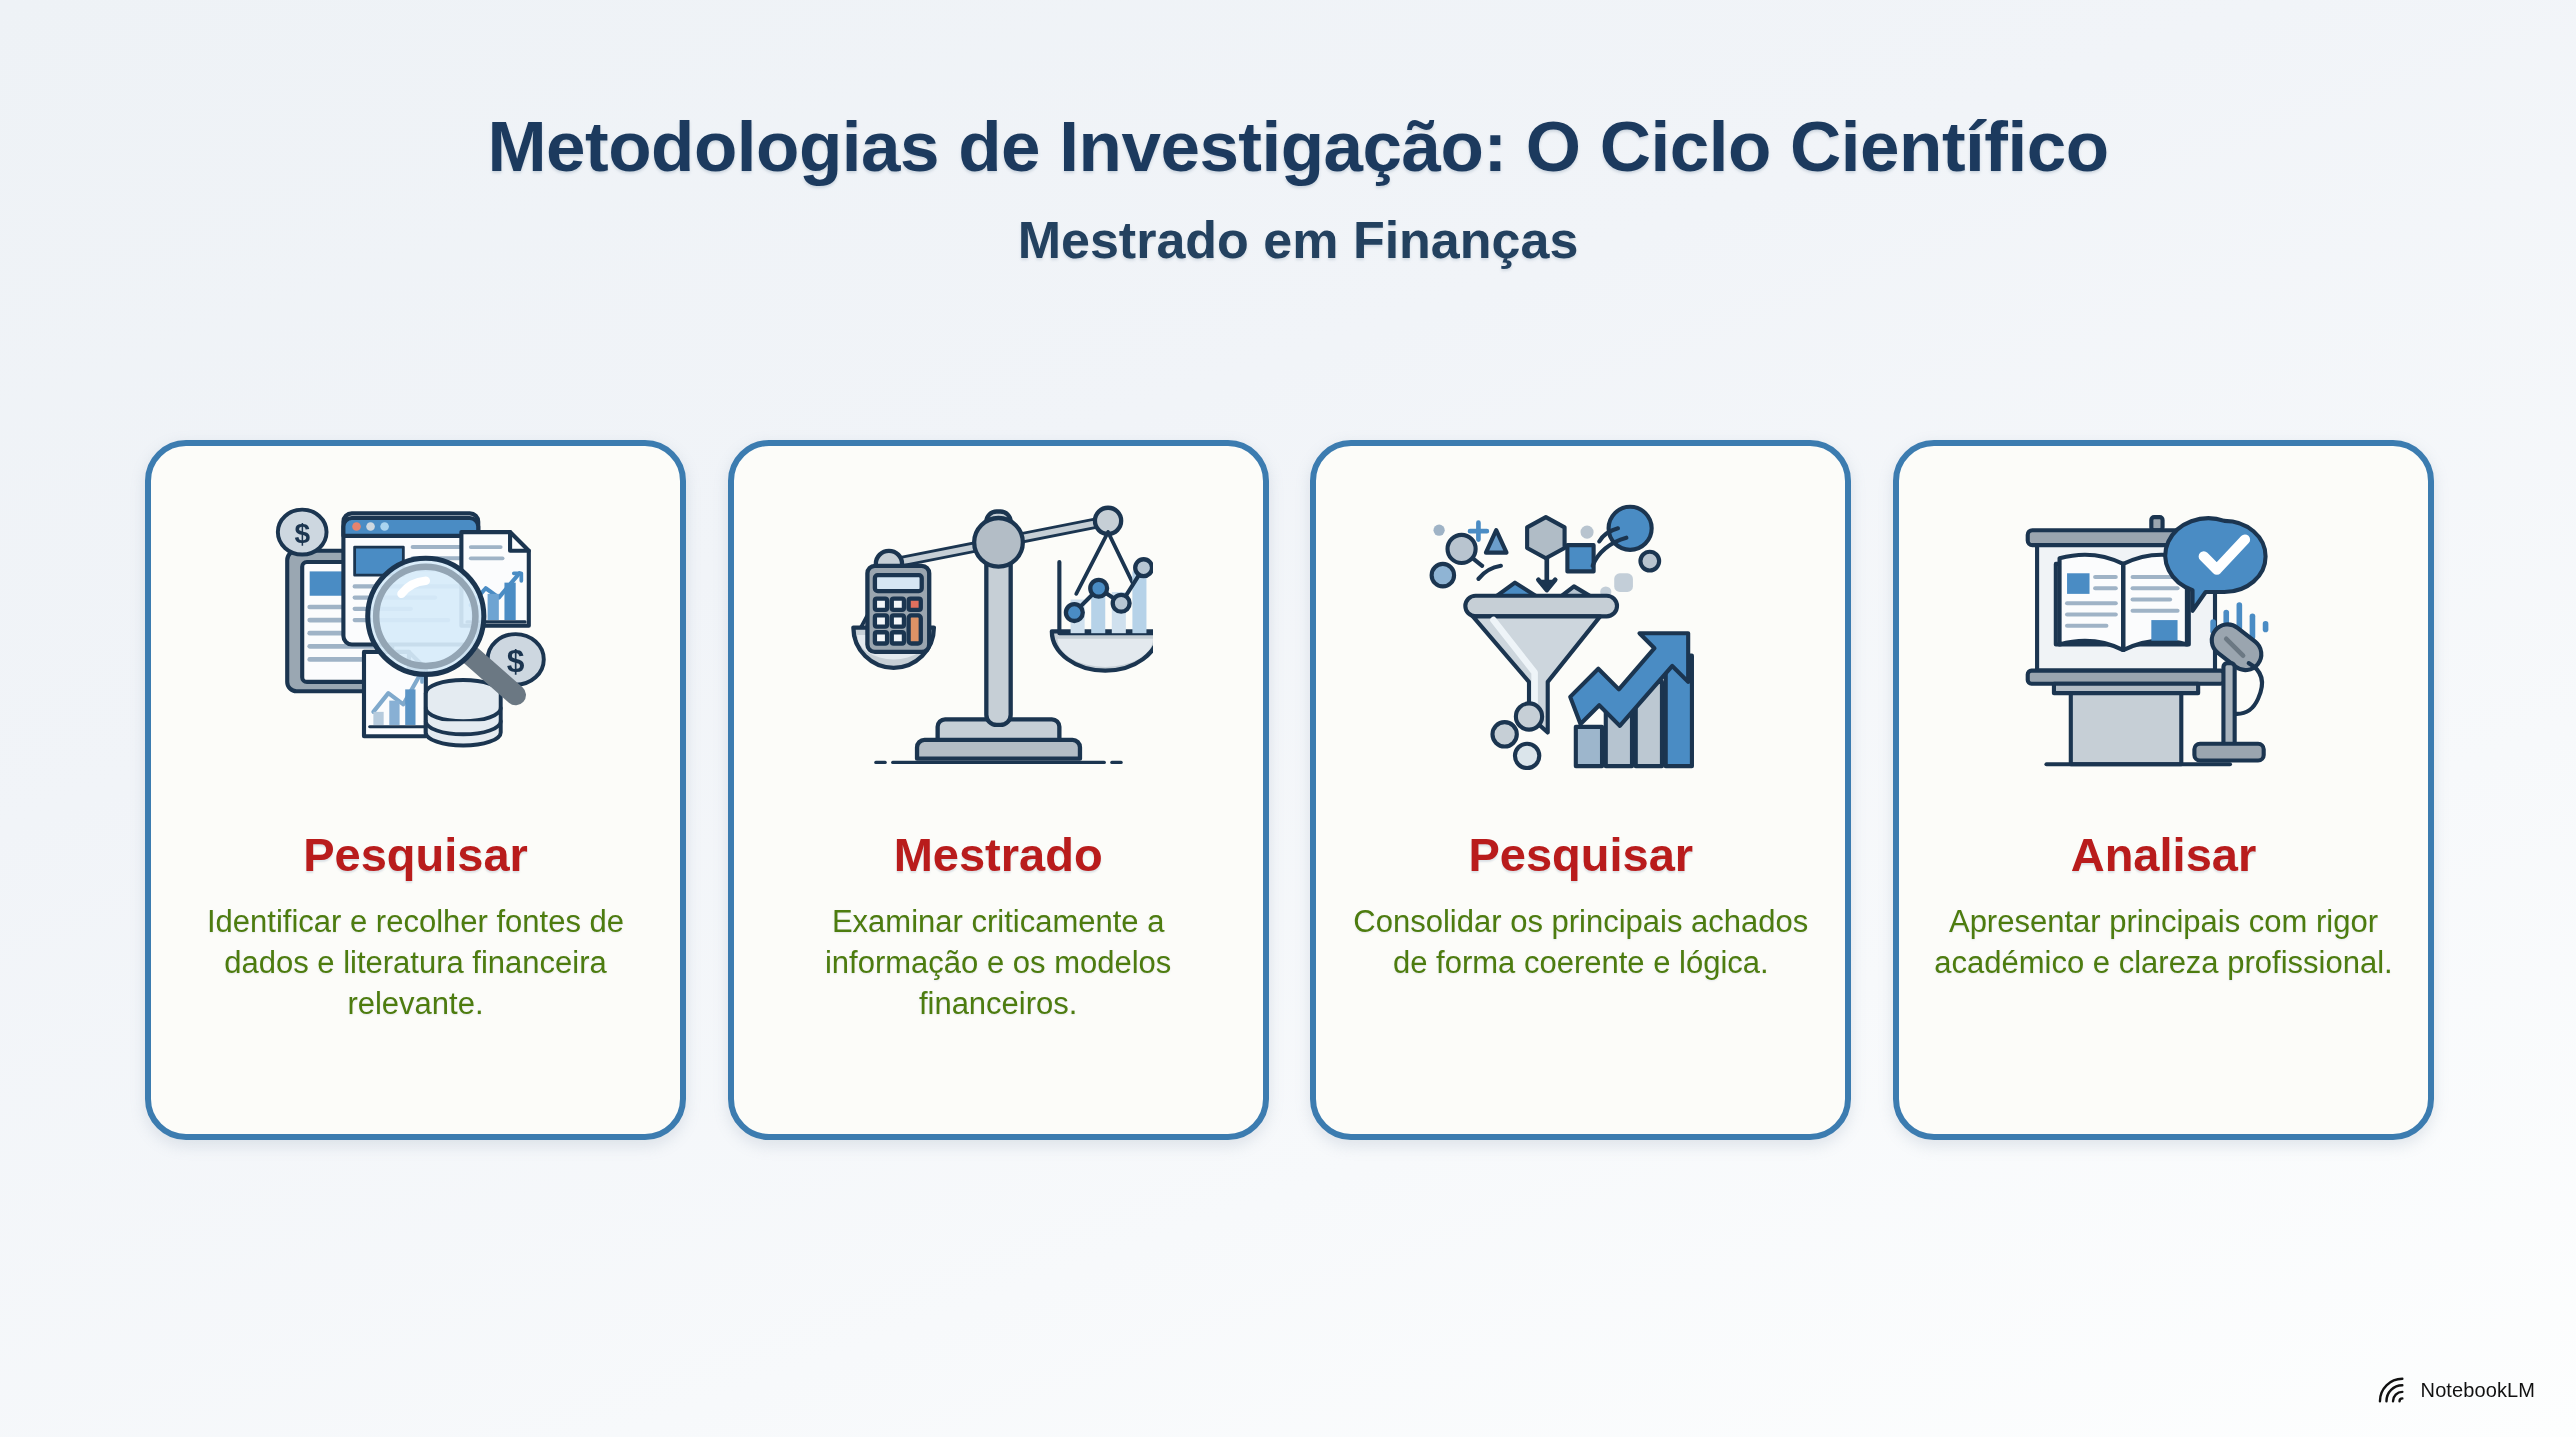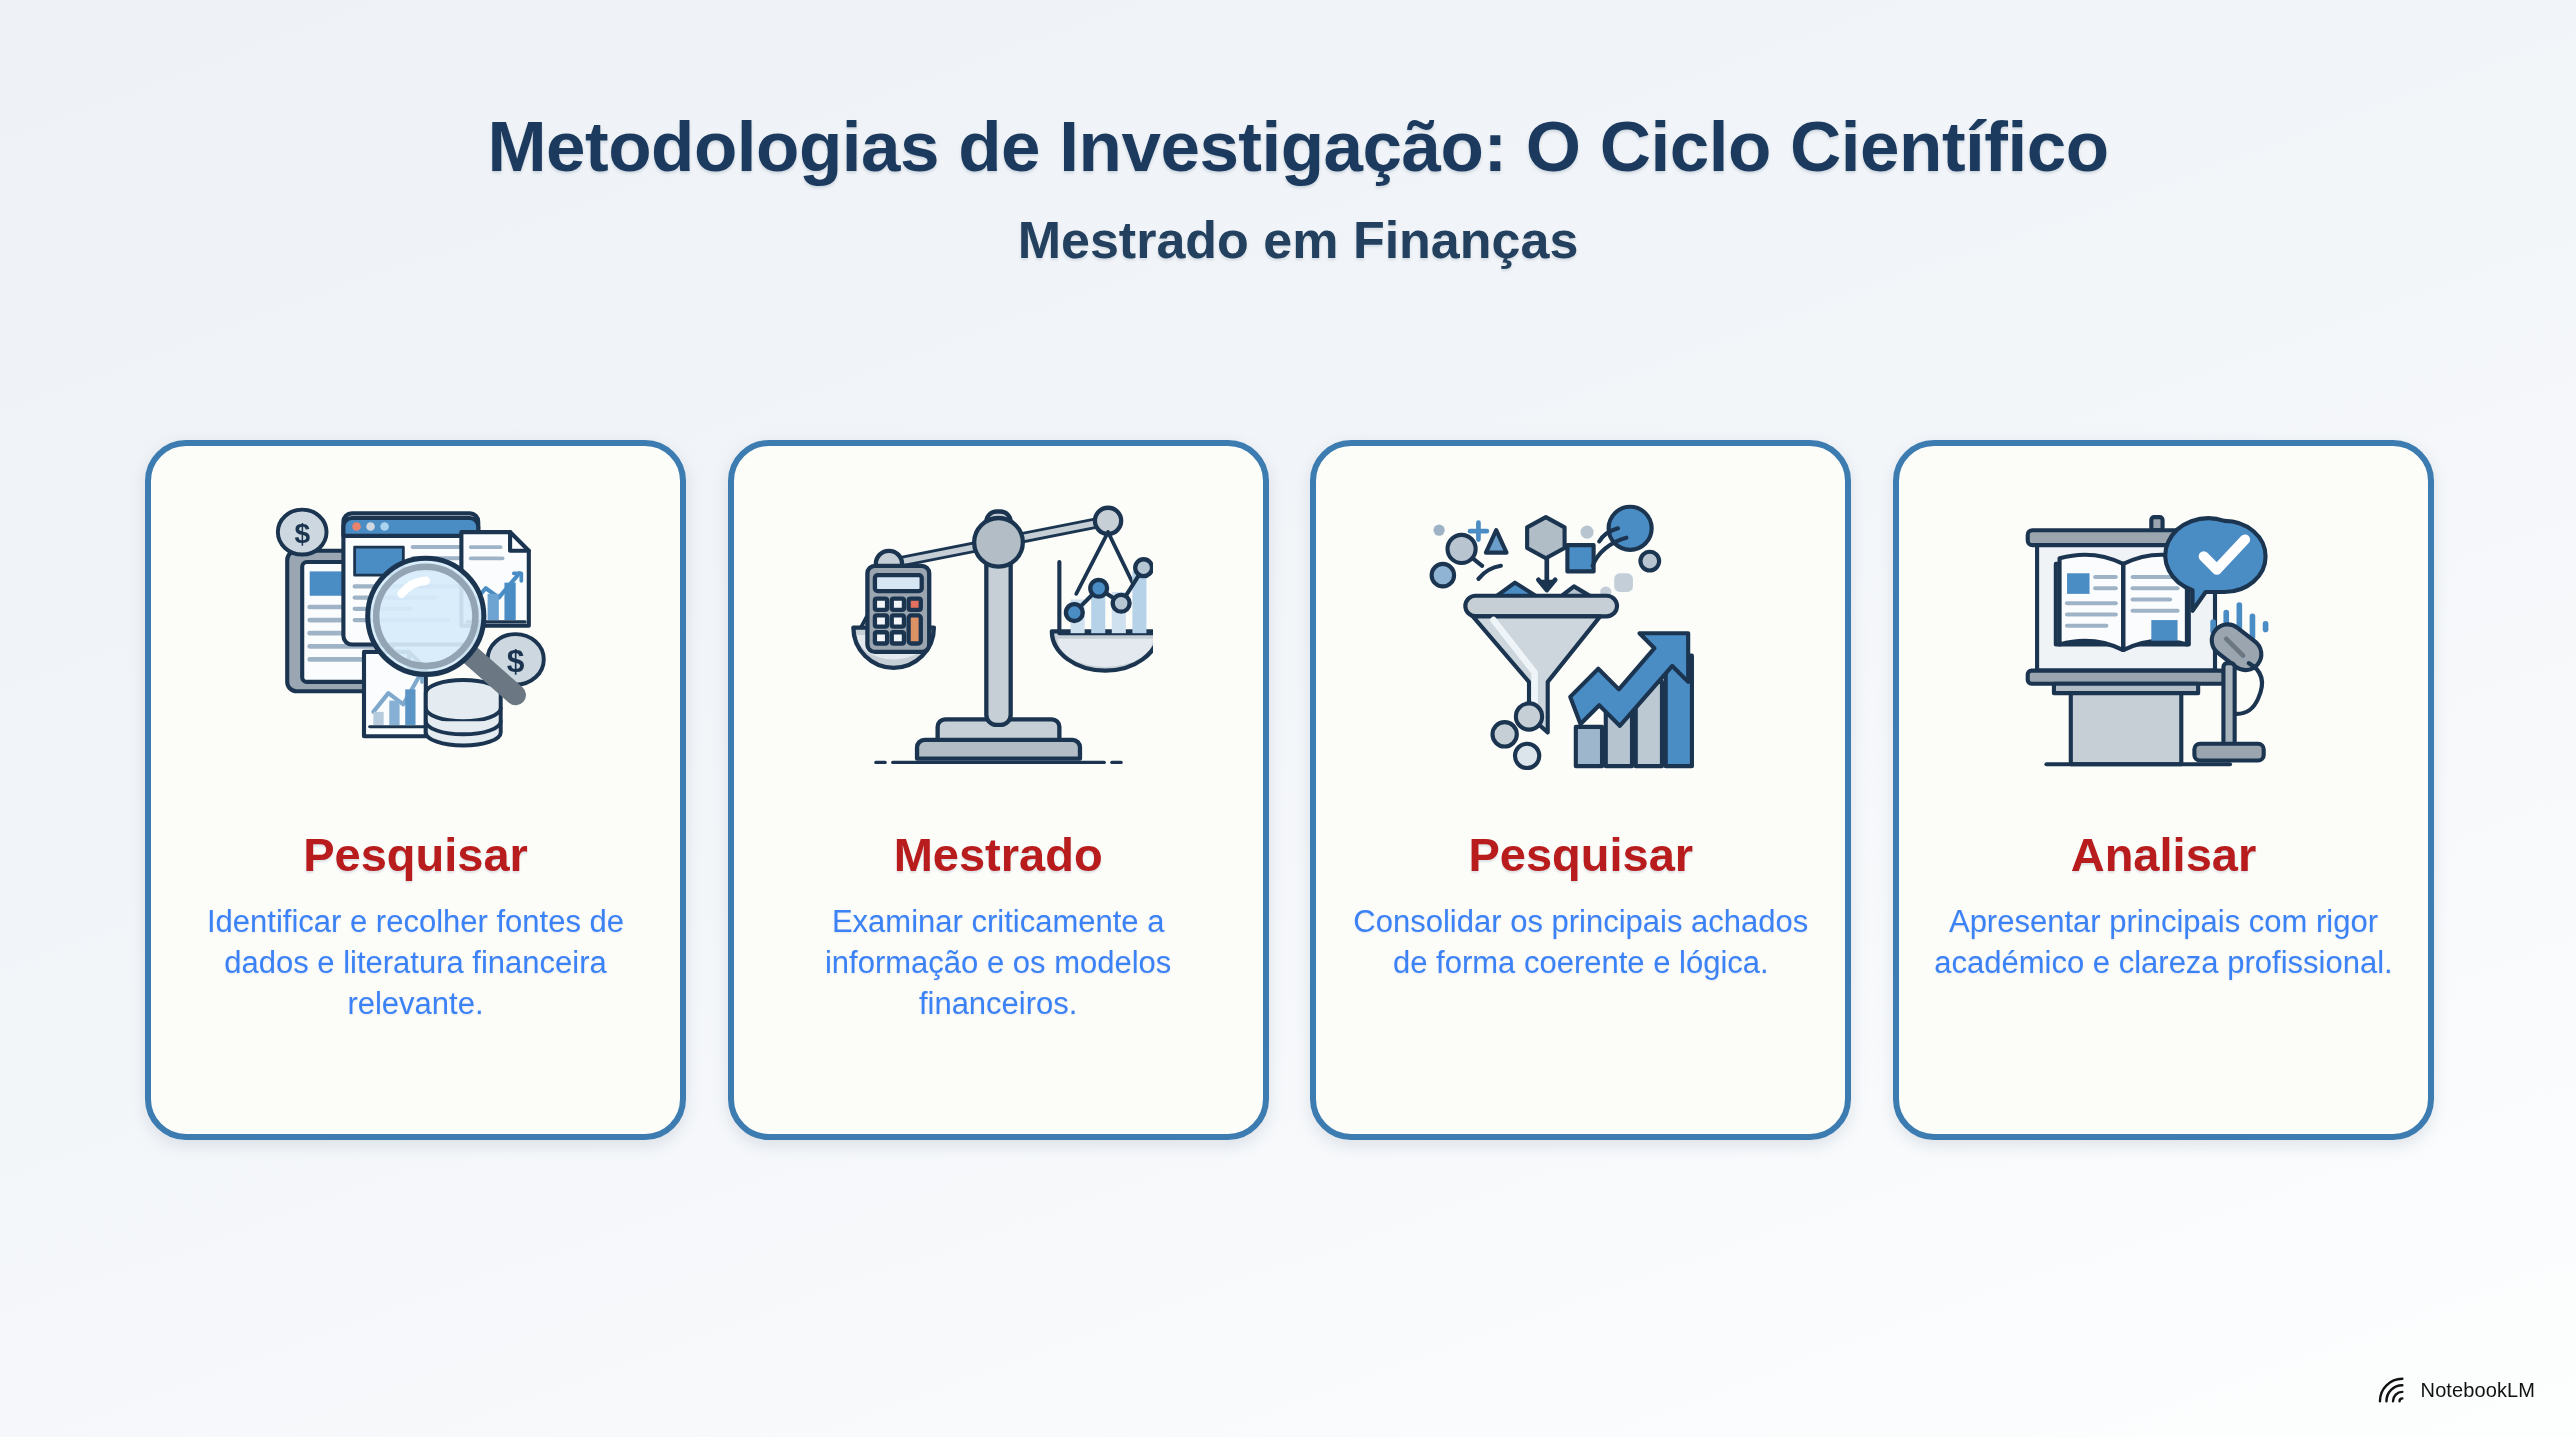--- a/index.html
+++ b/index.html
@@ -76,21 +76,21 @@
     font-size: 47px;
     font-weight: 700;
     color: #b91c1c;
     margin: 32px 0 0 0;
     line-height: 1.05;
     text-shadow: 0 1.9px 1.9px rgba(170,185,200,0.40);
   }
   .card-body {
     font-size: 31px;
     font-weight: 400;
-    color: #3b82f6;
+    color: #4d7c0f;
     line-height: 1.32;
     text-align: center;
     margin: 22.5px 0 0 0;
     max-width: 468px;
     text-shadow: 0 0.9px 1.9px rgba(180,192,205,0.35);
   }
 
   
   #watermark {
     position: absolute;

